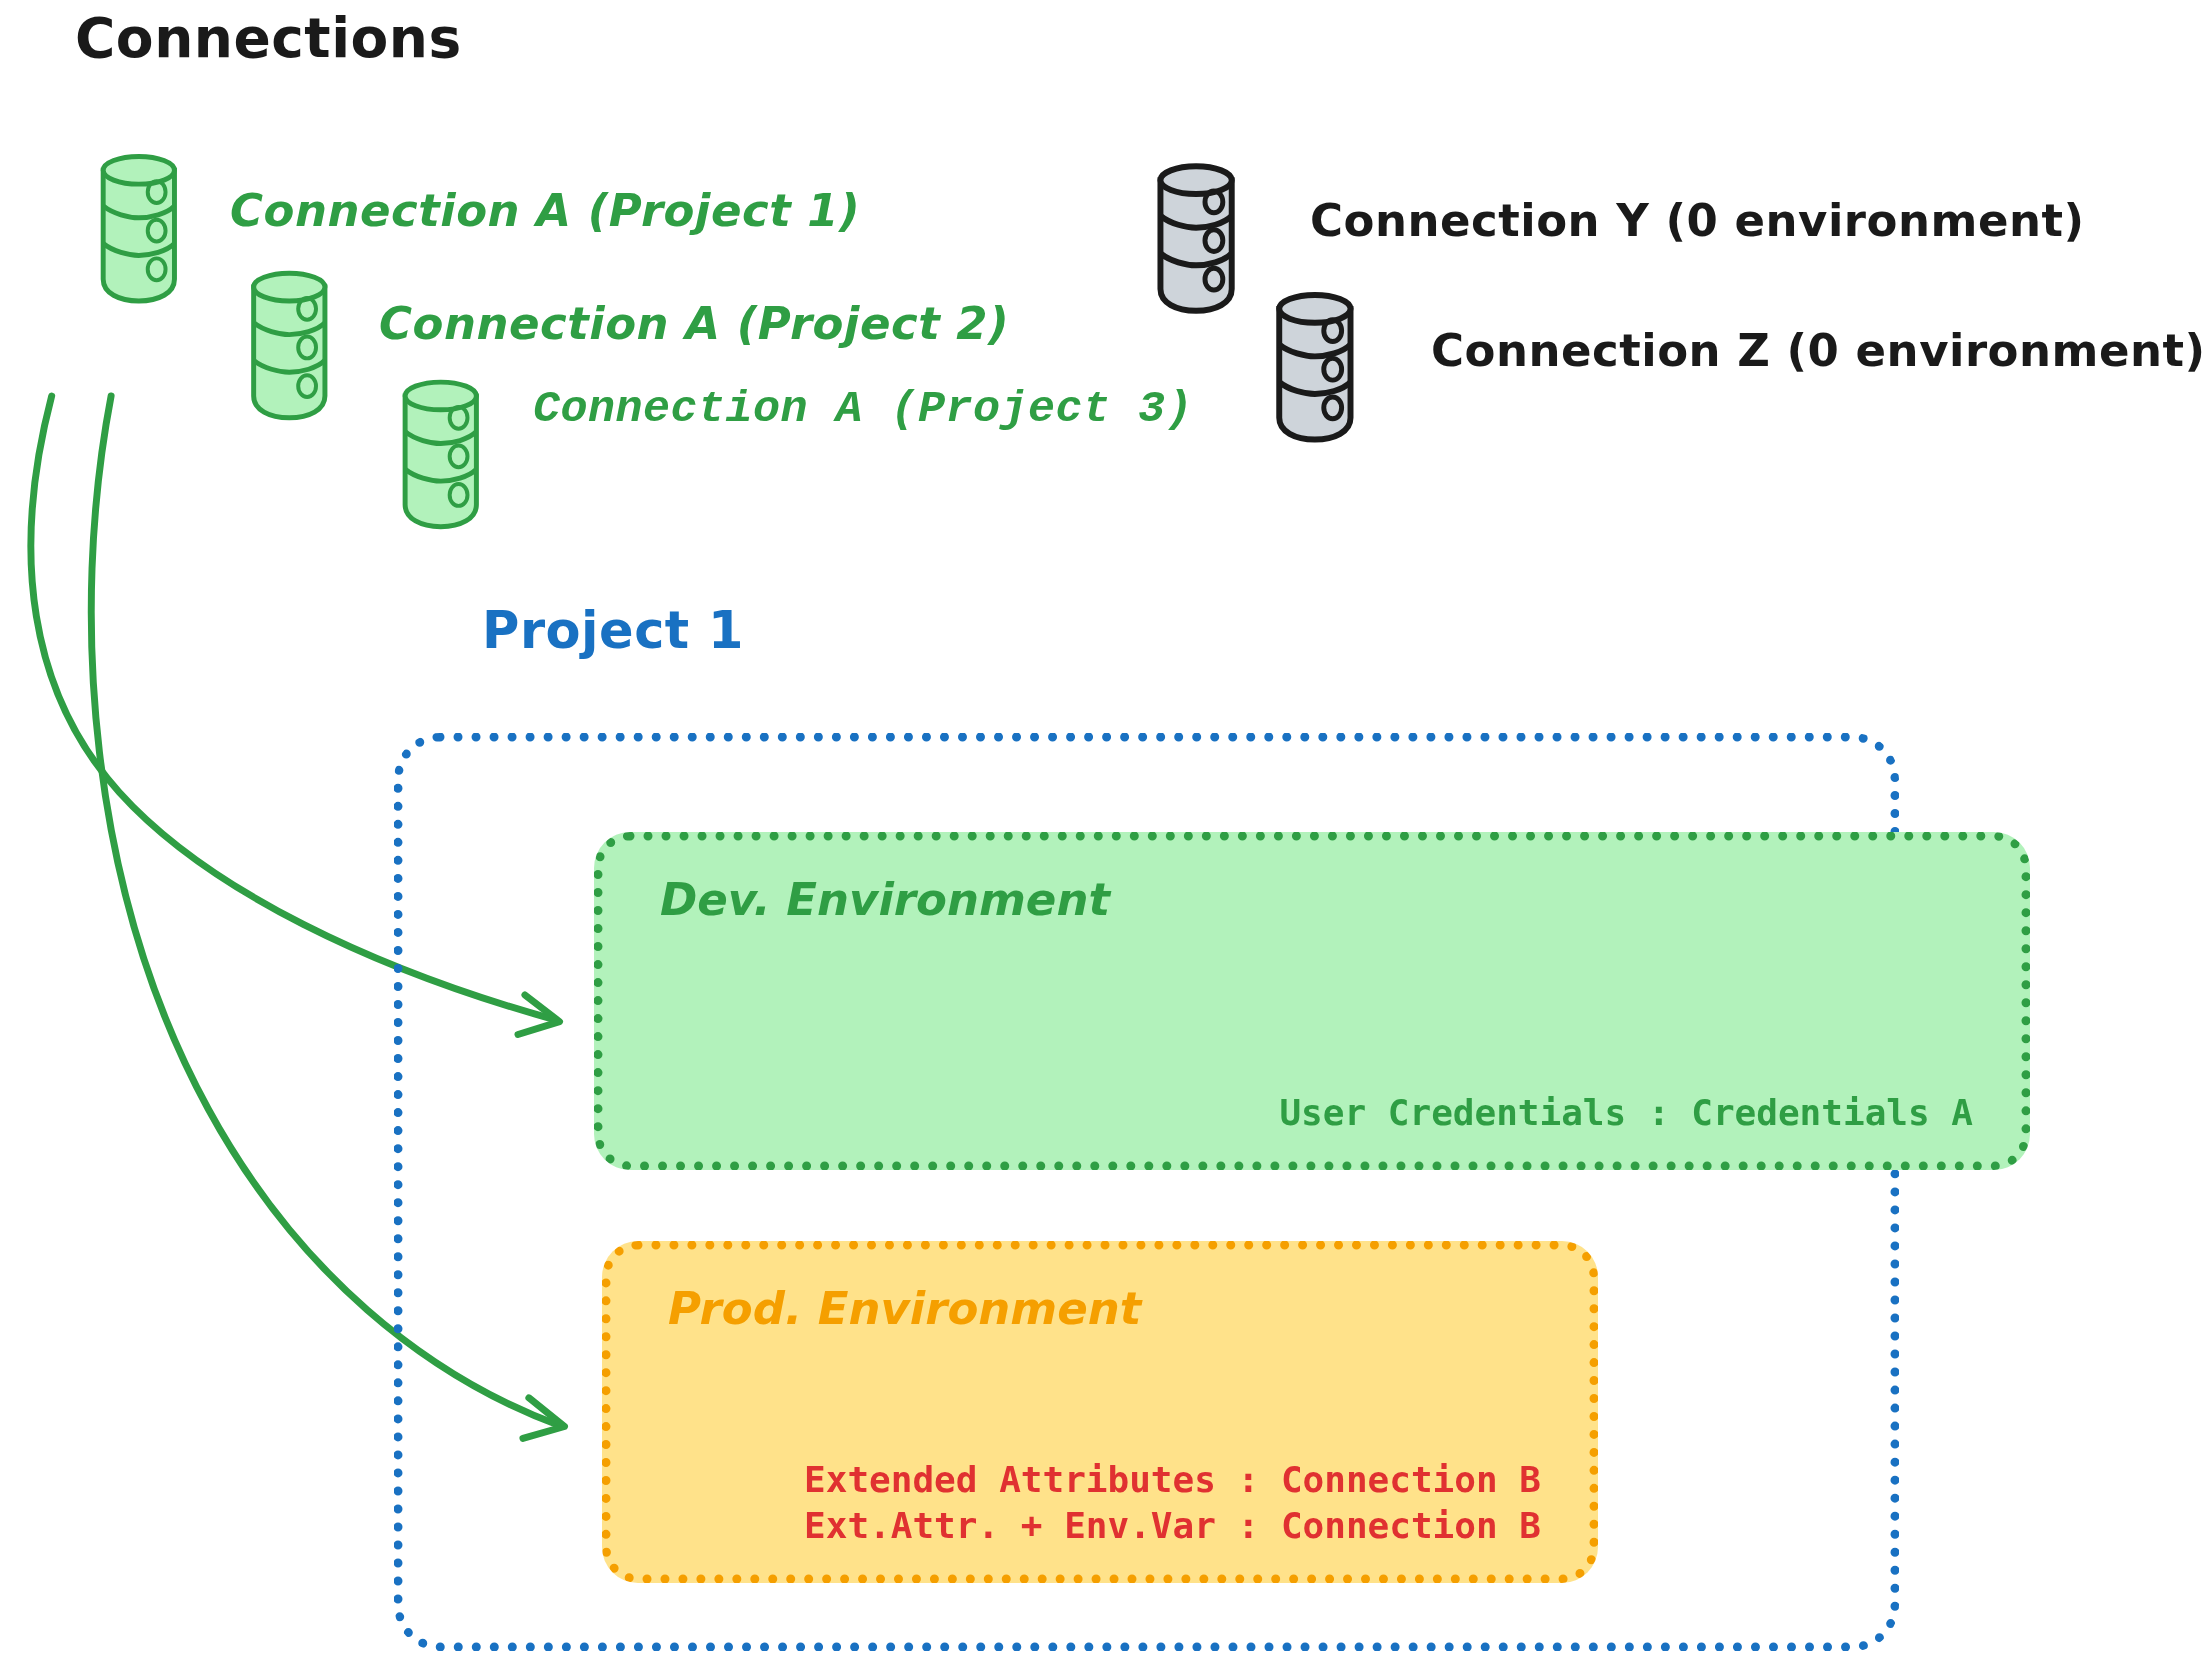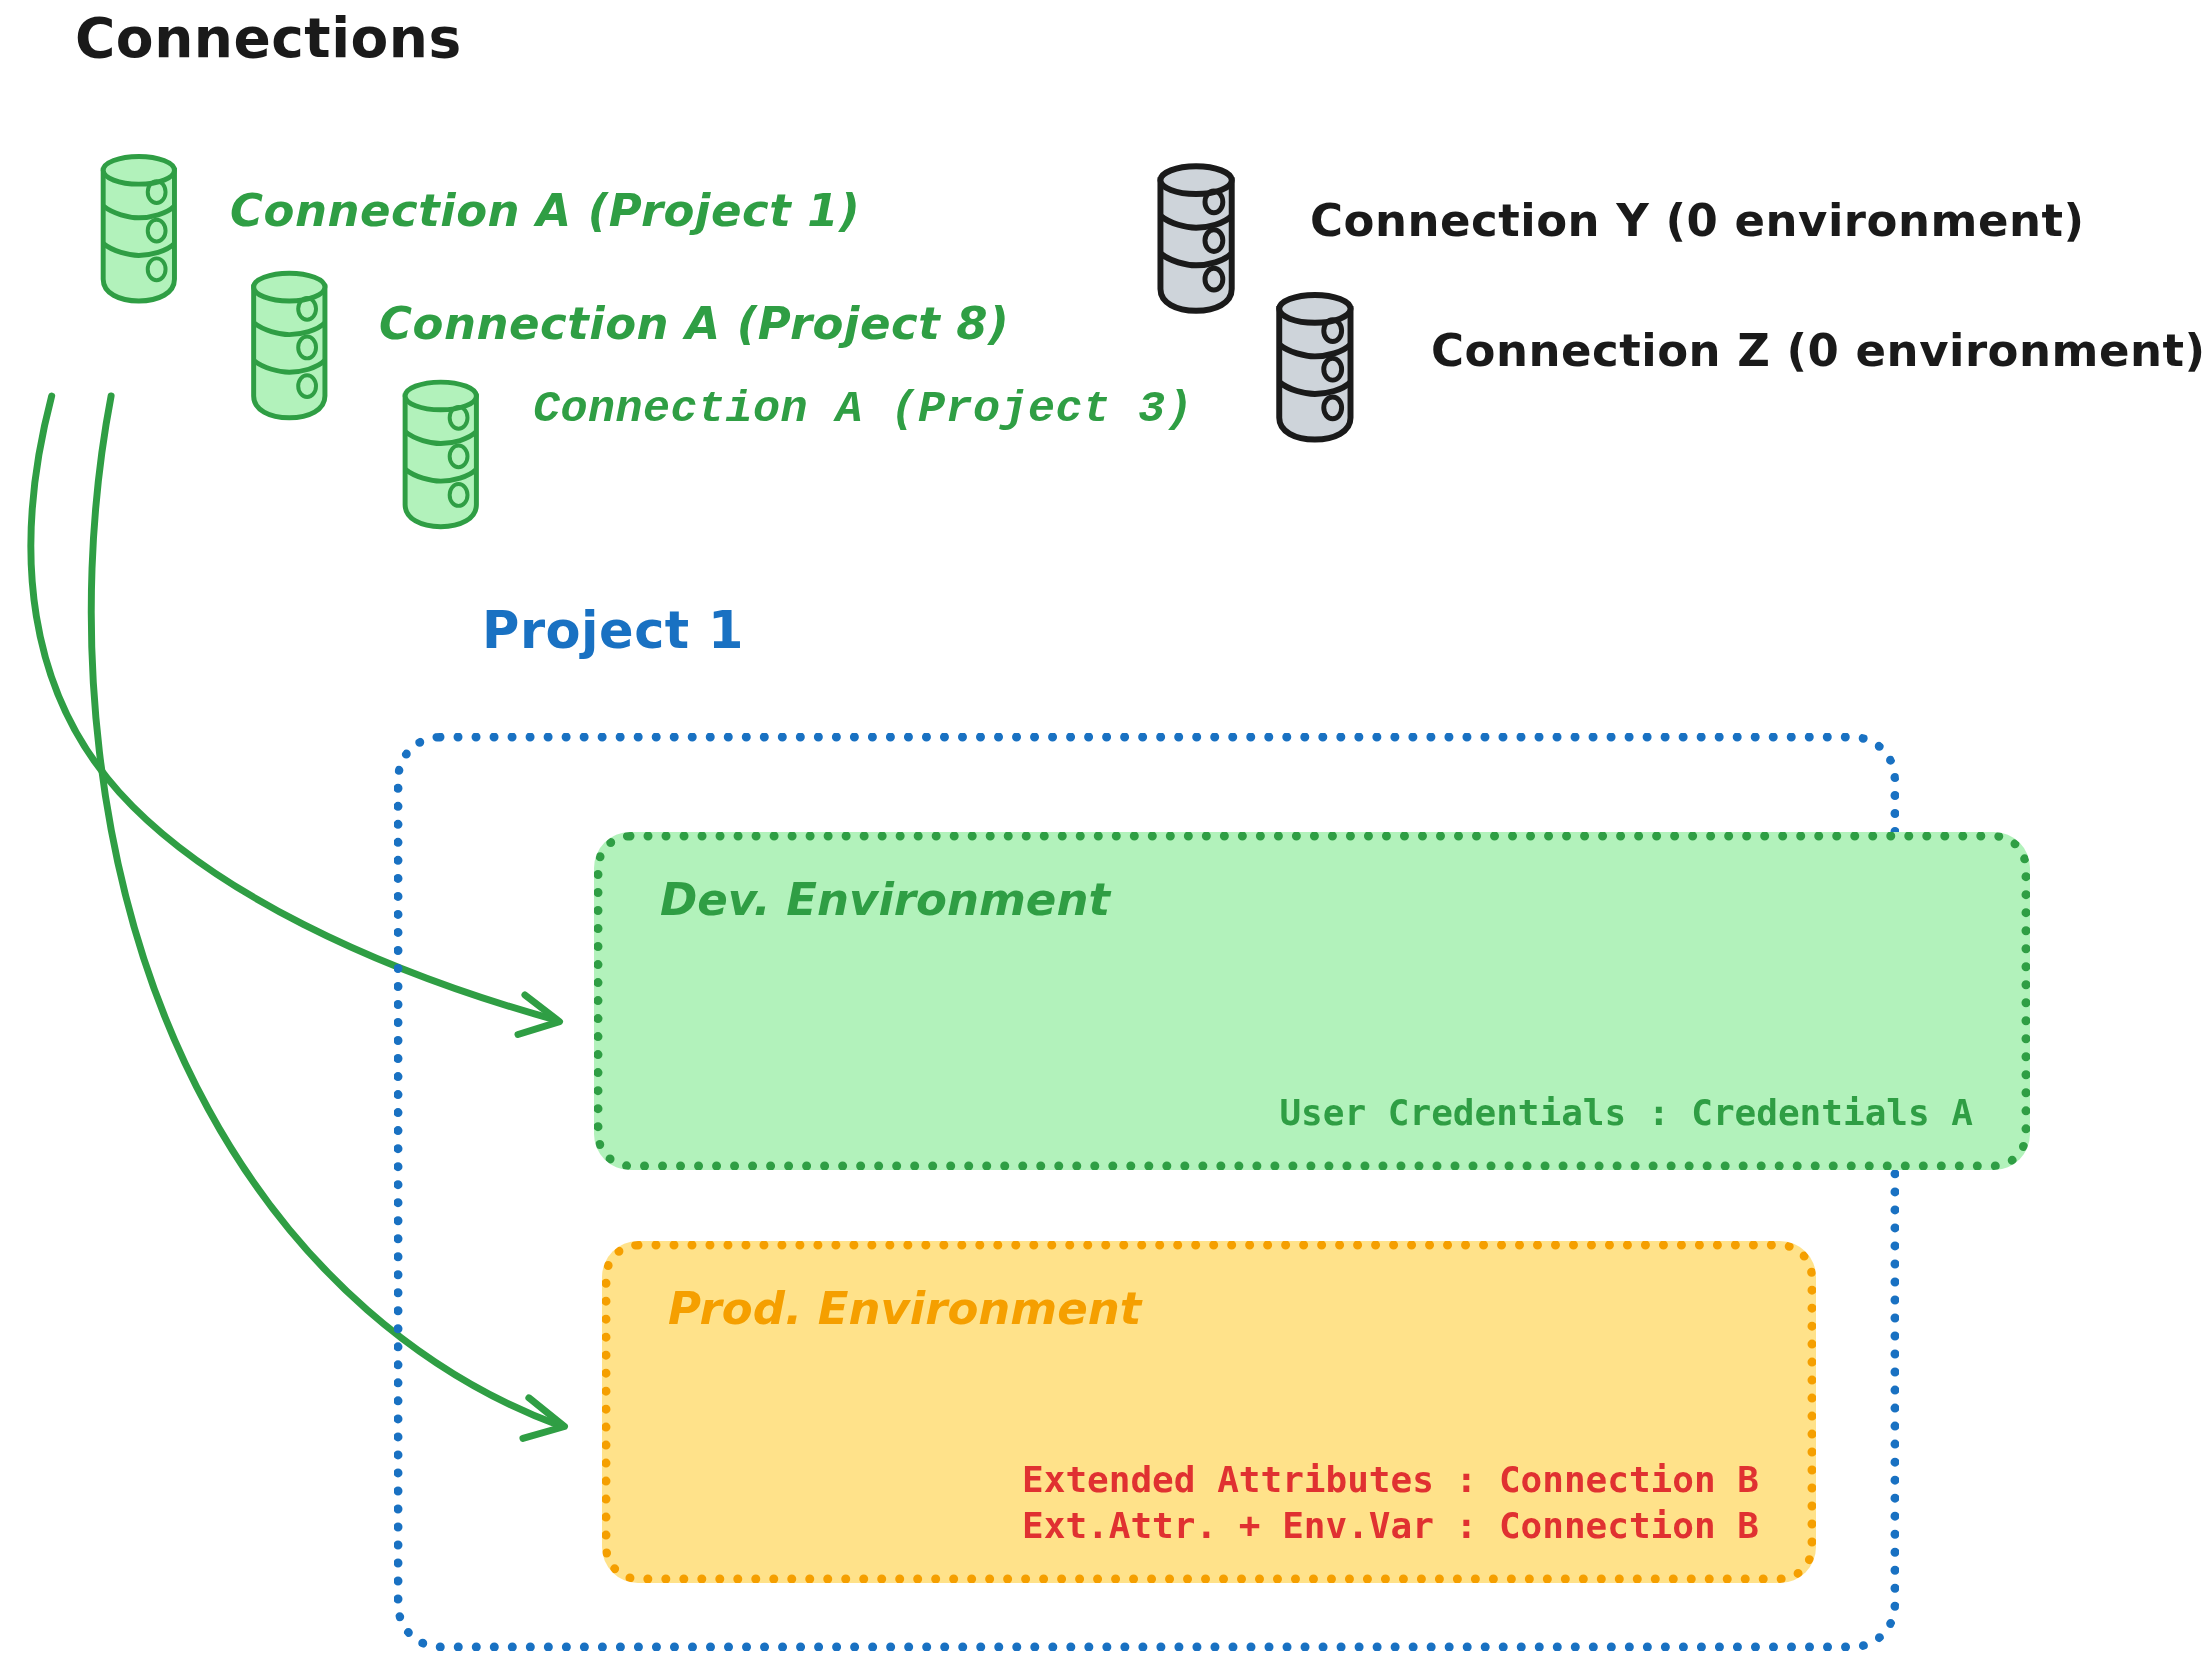--- a/index.html
+++ b/index.html
@@ -80,21 +80,21 @@
     left: 594px;
     top: 832px;
     width: 1436px;
     height: 338px;
     background: #b2f2bb;
     border: 9px dotted #2f9e44;
   }
   #prod-box {
     left: 602px;
     top: 1241px;
-    width: 1214px;
+    width: 996px;
     height: 342px;
     background: #ffe28a;
     border: 9px dotted #f59f00;
   }
   .env-title {
     position: absolute;
     left: 57px;
     top: 32px;
     font-size: 45px;
     font-family: "DejaVu Sans", sans-serif;
@@ -190,21 +190,21 @@
       <ellipse cx="58" cy="44" rx="9" ry="11" fill="none" stroke="#1a1a1a" stroke-width="5"></ellipse>
       <ellipse cx="58" cy="83" rx="9" ry="11" fill="none" stroke="#1a1a1a" stroke-width="5"></ellipse>
       <ellipse cx="58" cy="122" rx="9" ry="11" fill="none" stroke="#1a1a1a" stroke-width="5"></ellipse>
     </g>
   </svg>
 
   <div class="hand" id="title-connections">Connections</div>
 
   <div class="hand conn-label-green" style="left:230px; top:184px;">Connection A (Project 1)</div>
 
-  <div class="hand conn-label-green" style="left:379px; top:297px;">Connection A (Project 8)</div>
+  <div class="hand conn-label-green" style="left:379px; top:297px;">Connection A (Project 2)</div>
 
   <div class="hand conn-label-green" style="left:533px; top:384px;font-family:Liberation Mono, monospace;">Connection A (Project 3)</div>
 
   <div class="hand conn-label-gray" style="left:1275px; top:194px;">Connection Y (0 environment)</div>
 
   <div class="hand conn-label-gray" style="left:1396px; top:324px;">Connection Z (0 environment)</div>
 
   <div class="hand" id="project-title">Project 1</div>
 
   <div id="project-box"></div>

